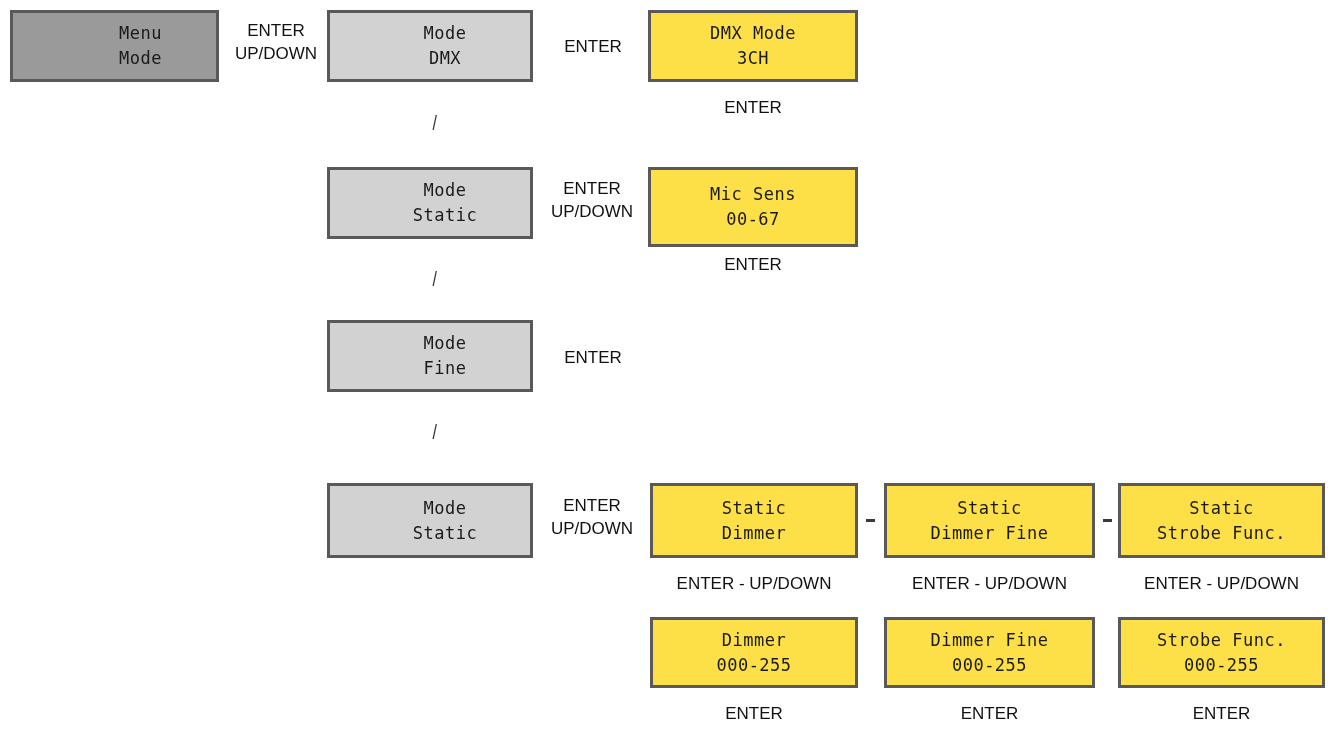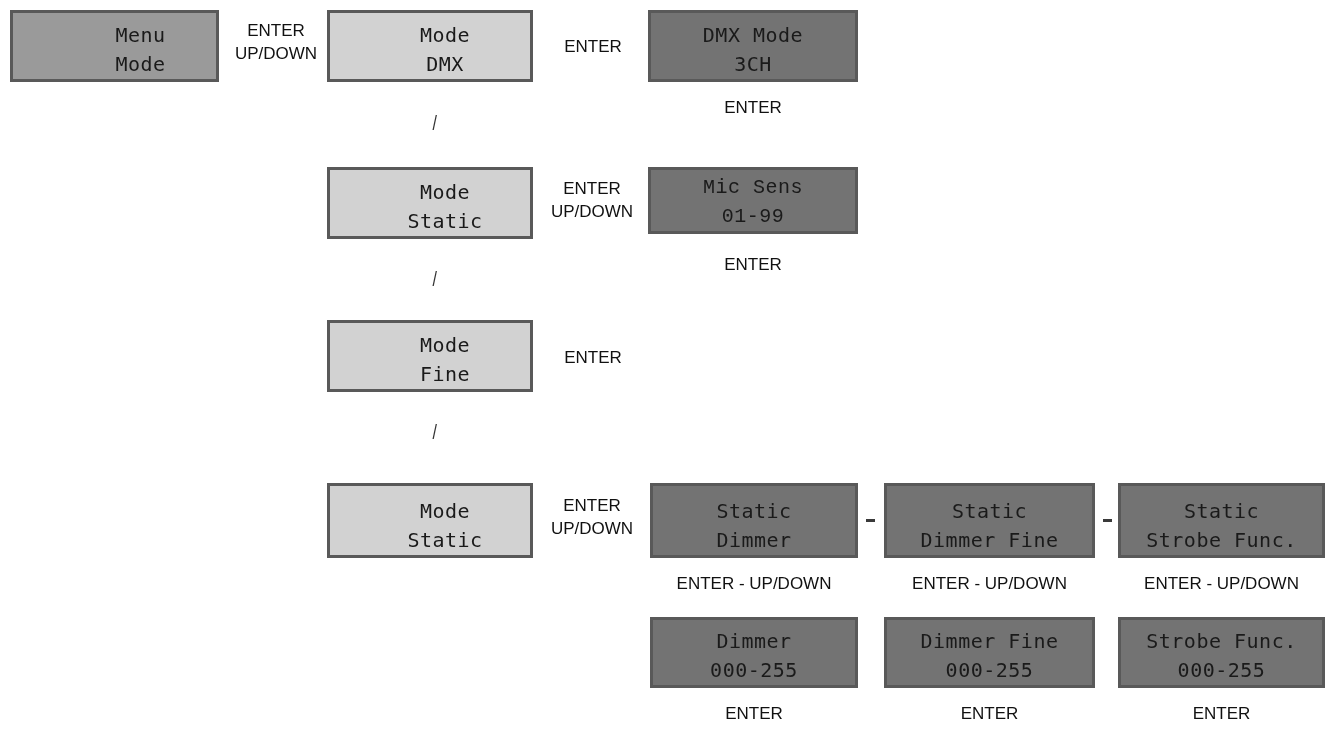--- a/index.html
+++ b/index.html
@@ -21,32 +21,32 @@
     height: 740px;
   }
   
   .lcd {
     position: absolute;
     box-sizing: border-box;
     border: 3px solid #595959;
     display: flex;
     flex-direction: column;
     align-items: center;
-    justify-content: flex-end;
+    justify-content: center;
     font-family: "DejaVu Sans Mono", monospace;
-    font-size: 20px;
+    font-size: 17px;
     line-height: 1.45;
     color: #1a1a1a;
     letter-spacing: 0.5px;
     white-space: pre;
   }
   .lcd .l1, .lcd .l2 { display: block; text-align: center; }
   .lcd.dark  { background: #9a9a9a; }
   .lcd.gray  { background: #d2d2d2; }
-  .lcd.white { background: #737373; }
+  .lcd.white { background: #fde047; }
   
   .lcd.shift { padding-left: 52px; }
   .lcd.shift2 { padding-left: 30px; }
 
   
   .lbl {
     position: absolute;
     font-family: "Liberation Sans", sans-serif;
     font-size: 17px;
     color: #111111;
@@ -110,23 +110,23 @@
   <div class="lcd gray shift2" style="left:327px; top:167px; width:206px; height:72px;">
     <span class="l1">Mode</span>
     <span class="l2">Static</span>
   </div>
 
   <div class="lbl stack" style="left:540px; top:178px; width:104px;">
     <span>ENTER</span><br>
     <span>UP/DOWN</span>
   </div>
 
-  <div class="lcd white" style="left:648px; top:167px; width:210px; height:67px;font-family:Liberation Mono, monospace;">
+  <div class="lcd white" style="left:648px; top:167px; width:210px; height:80px;">
     <span class="l1">Mic Sens</span>
-    <span class="l2">01-99</span>
+    <span class="l2">00-67</span>
   </div>
 
   <div class="lbl" style="left:648px; top:254px; width:210px;">
     <span>ENTER</span>
   </div>
 
   <div class="slash" style="left:432px; top:268px;">/</div>
 
   <div class="lcd gray shift2" style="left:327px; top:320px; width:206px; height:72px;">
     <span class="l1">Mode</span>

